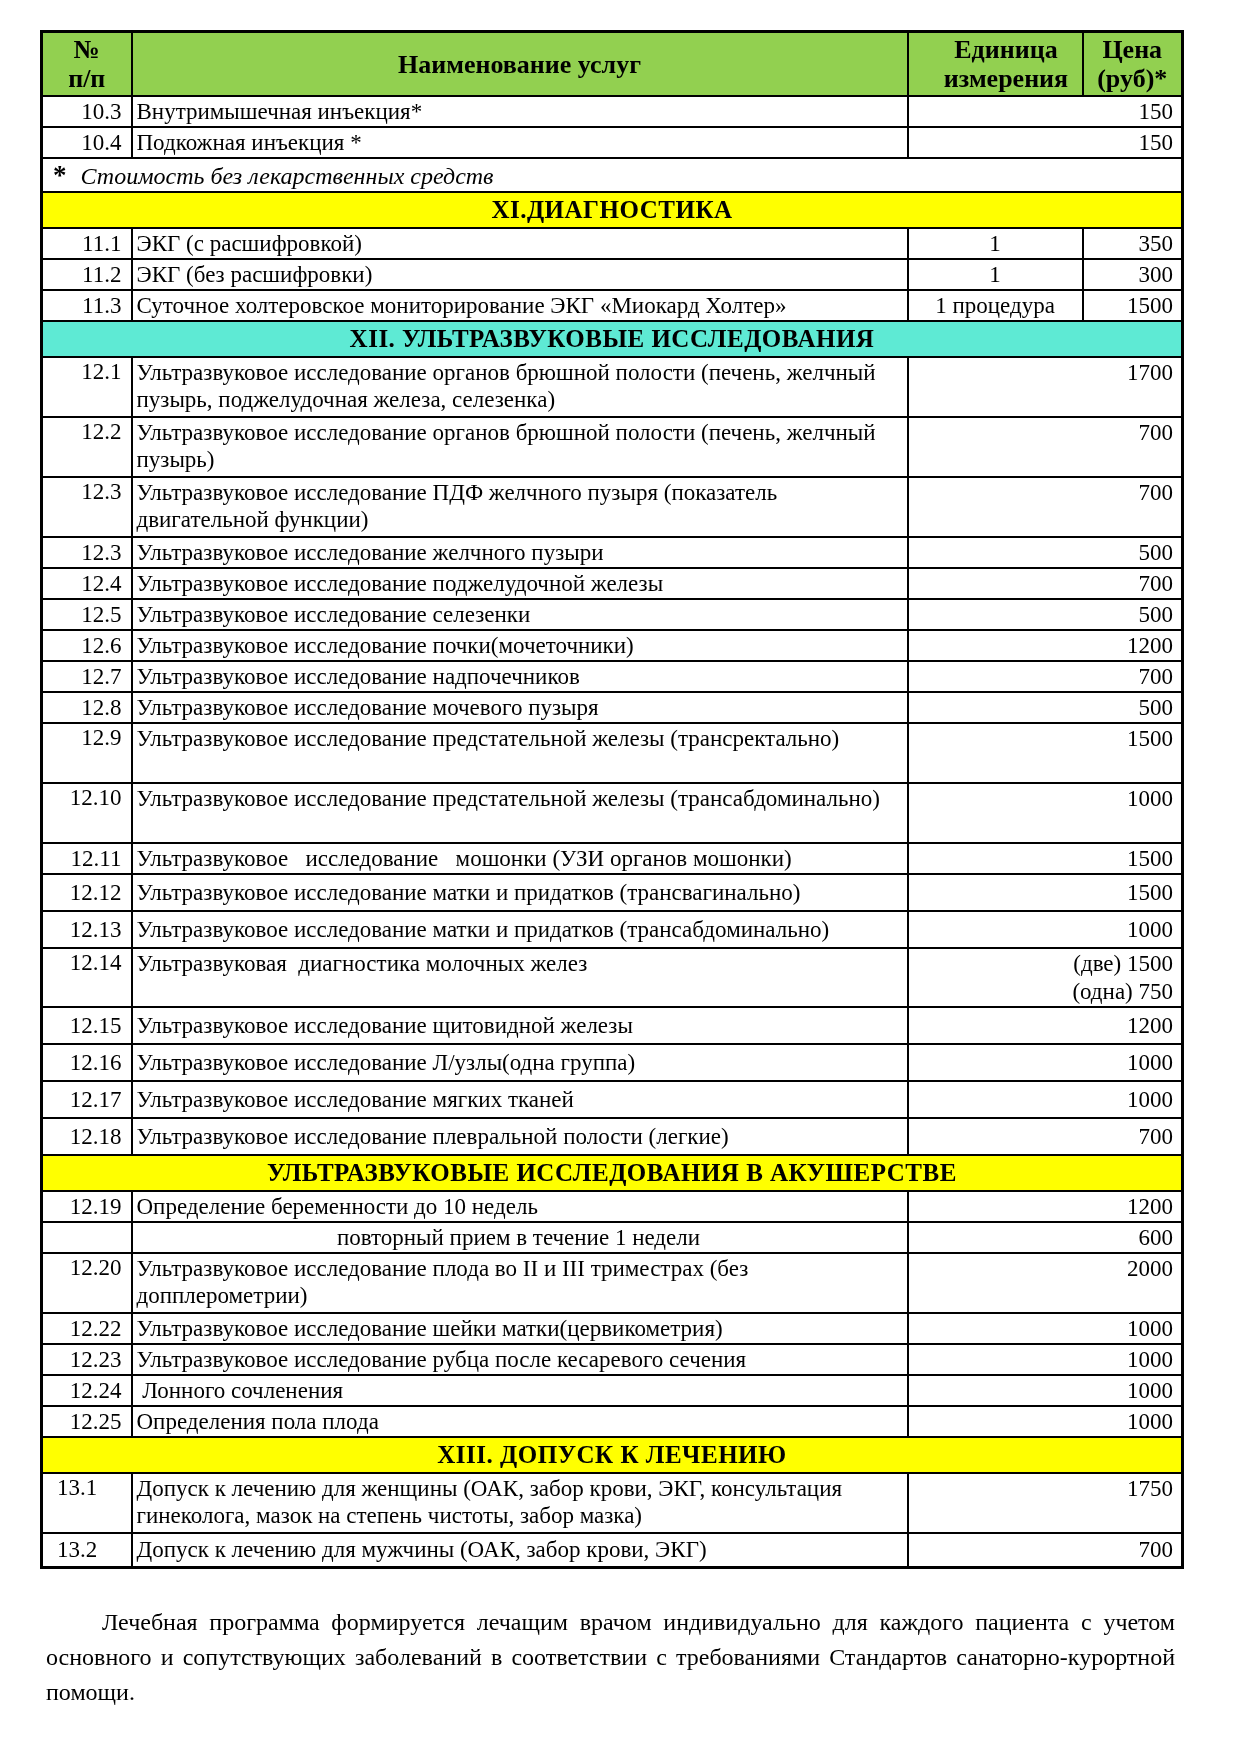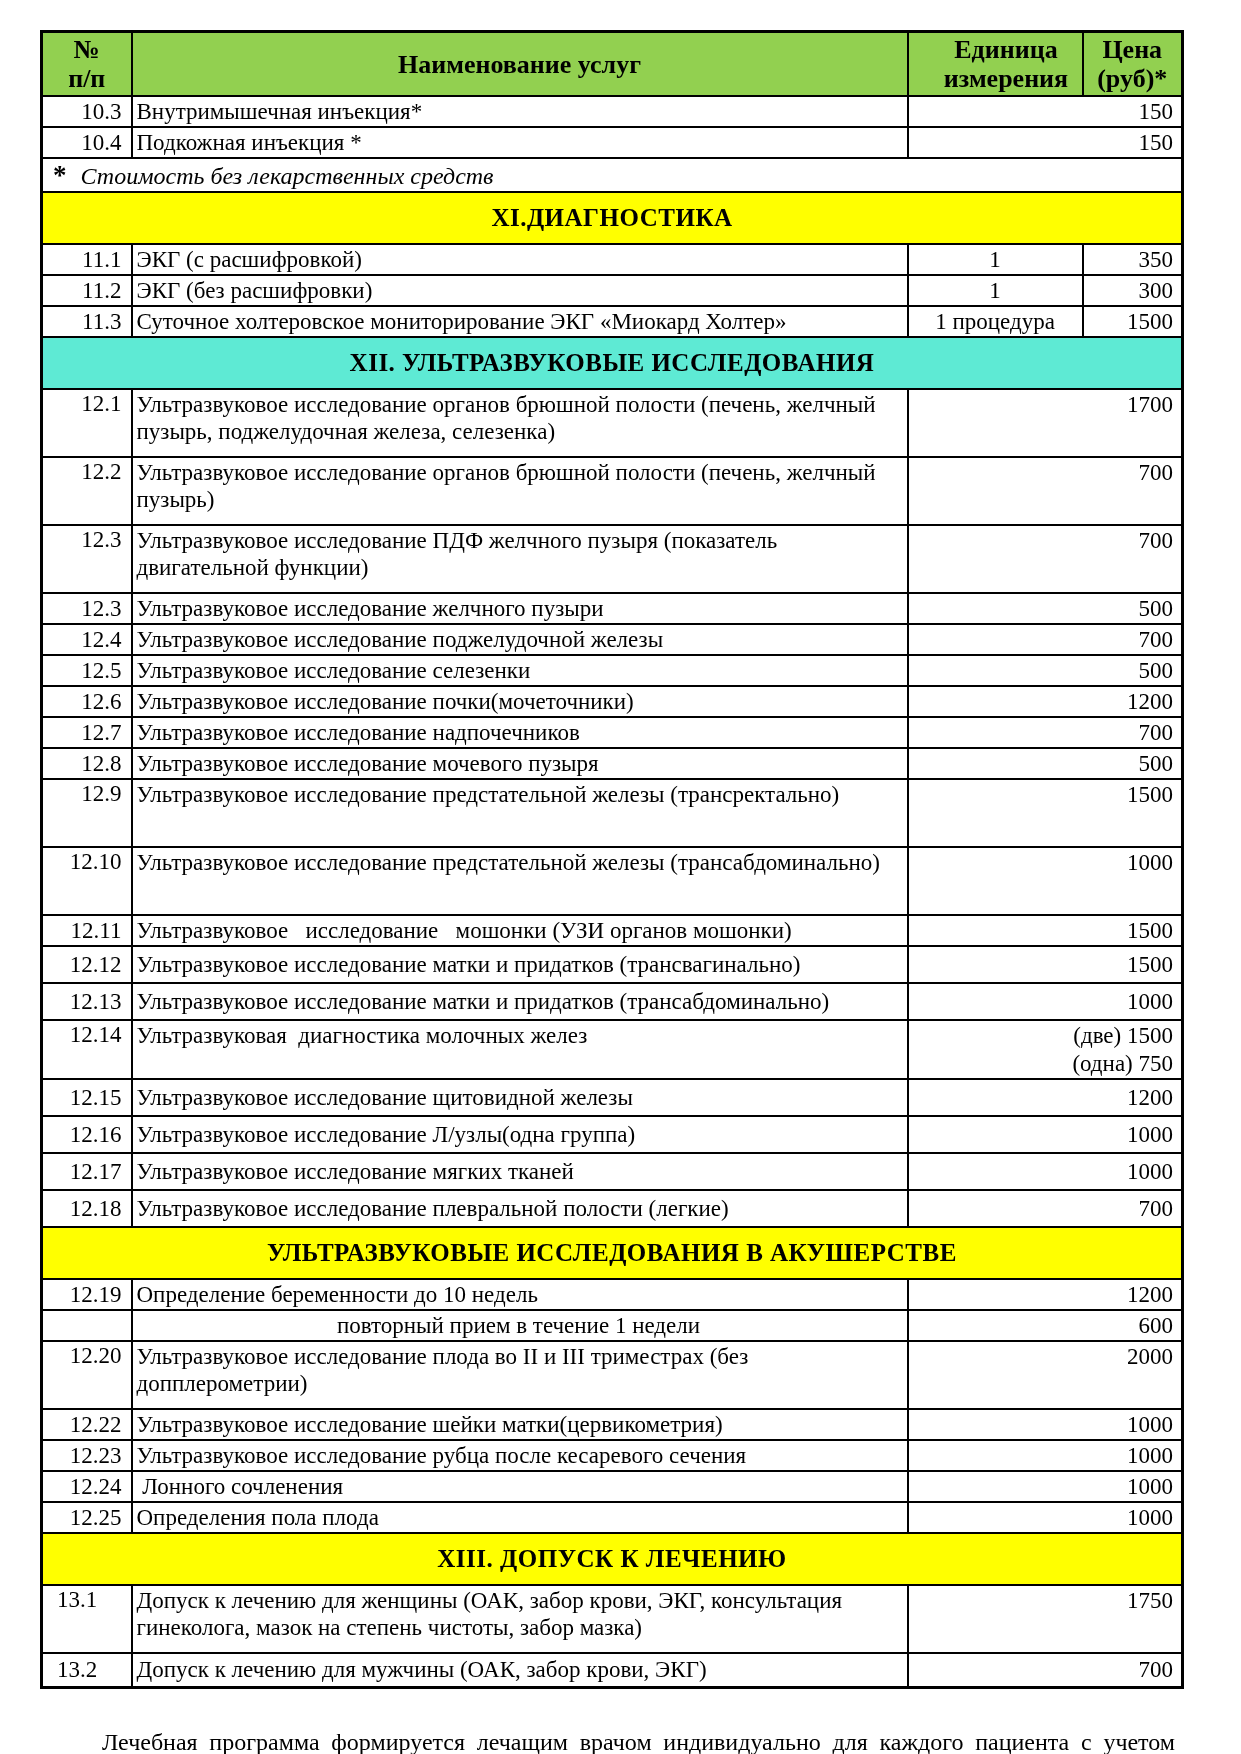--- a/index.html
+++ b/index.html
@@ -30,23 +30,23 @@
   td.num{text-align:right;padding-right:9px;line-height:26px;}
   td.num.left{text-align:left;padding-left:14px;padding-right:2px;}
   td.name{text-align:left;padding:1px 6px 1px 4px;line-height:27px;white-space:pre-wrap;}
   td.name.center{text-align:center;}
   td.unit{text-align:center;line-height:26px;}
   td.price{text-align:right;padding-right:8px;line-height:28px;white-space:pre-line;}
 
   tr.rh-s{height:31px}
   tr.rh-n{height:34px}
   tr.rh-p{height:37px}
-  tr.rh-d{height:68px}
+  tr.rh-d{height:60px}
   tr.rh-x{height:59px}
-  tr.rh-sec{height:52px}
+  tr.rh-sec{height:36px}
   tr.rh-d td,tr.rh-x td{vertical-align:top;}
   tr.rh-d td.num,tr.rh-d td.name,tr.rh-d td.price,
   tr.rh-x td.num,tr.rh-x td.name,tr.rh-x td.price{padding-top:1px;}
 
   td.section-cell{
     font-weight:bold;font-size:25px;text-align:center;vertical-align:middle;
     position:relative;letter-spacing:0.5px;
   }
   .artifact{
     position:absolute;left:912px;top:-16px;width:23px;height:16px;

